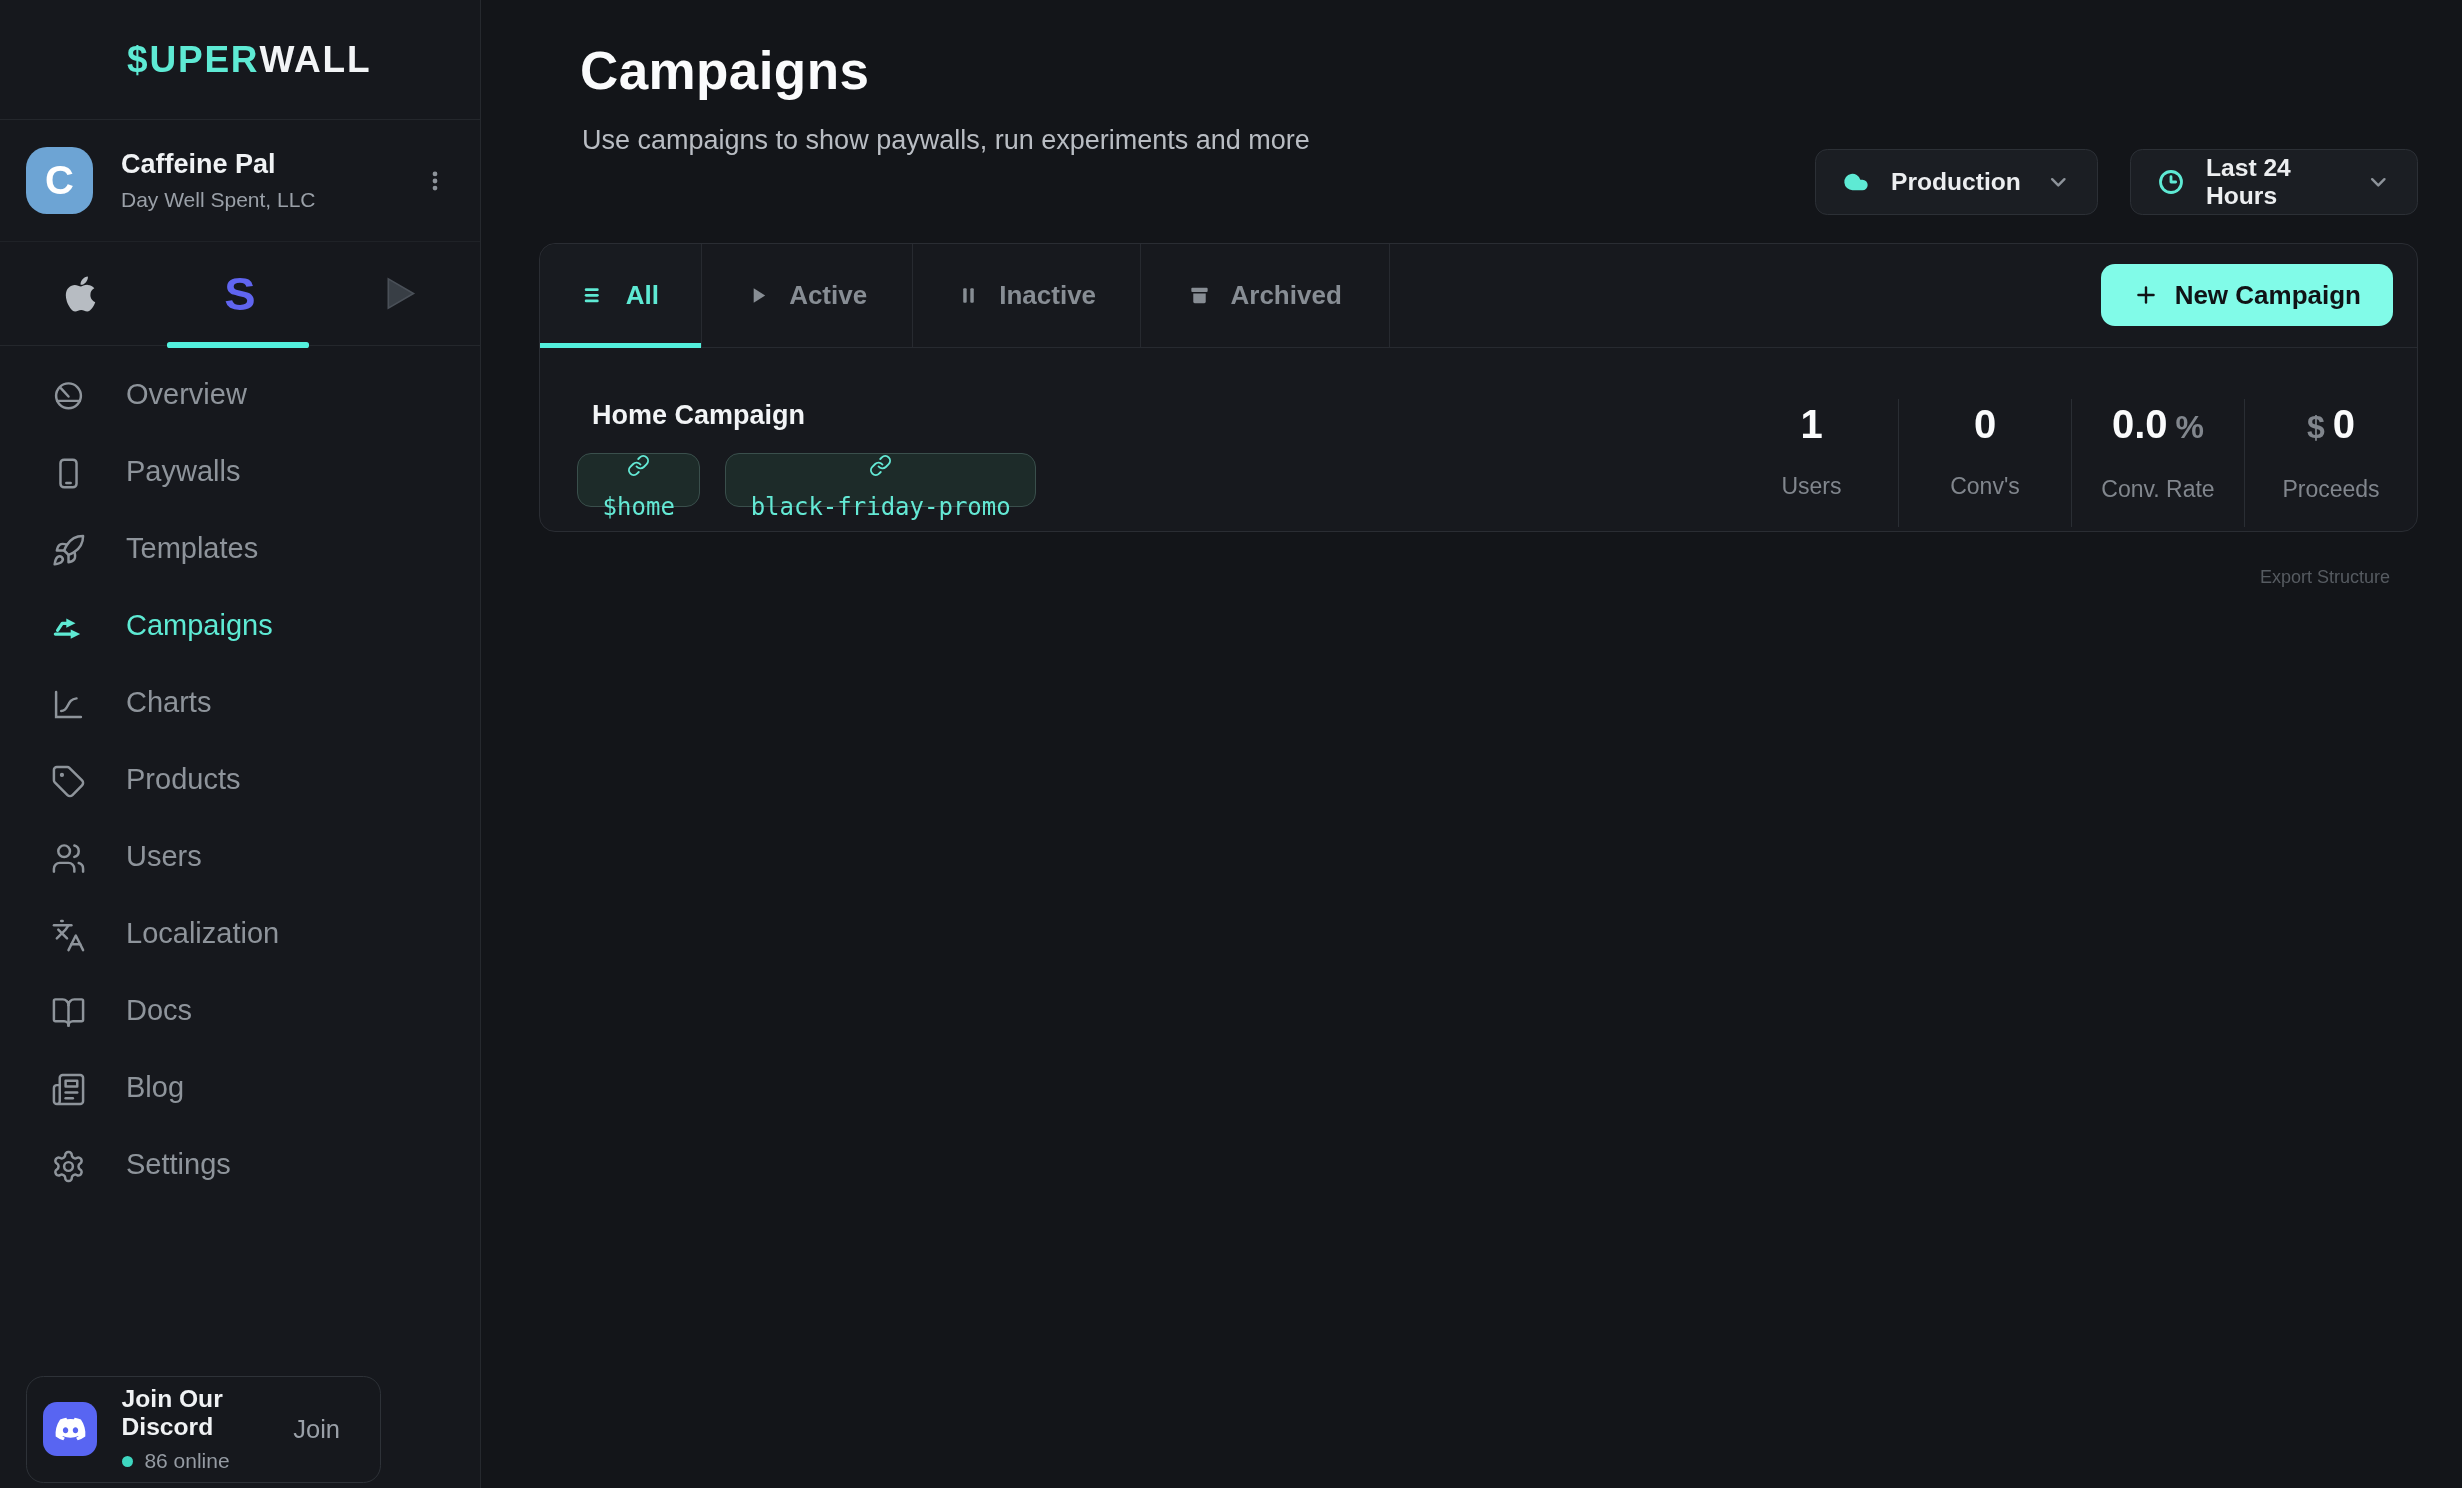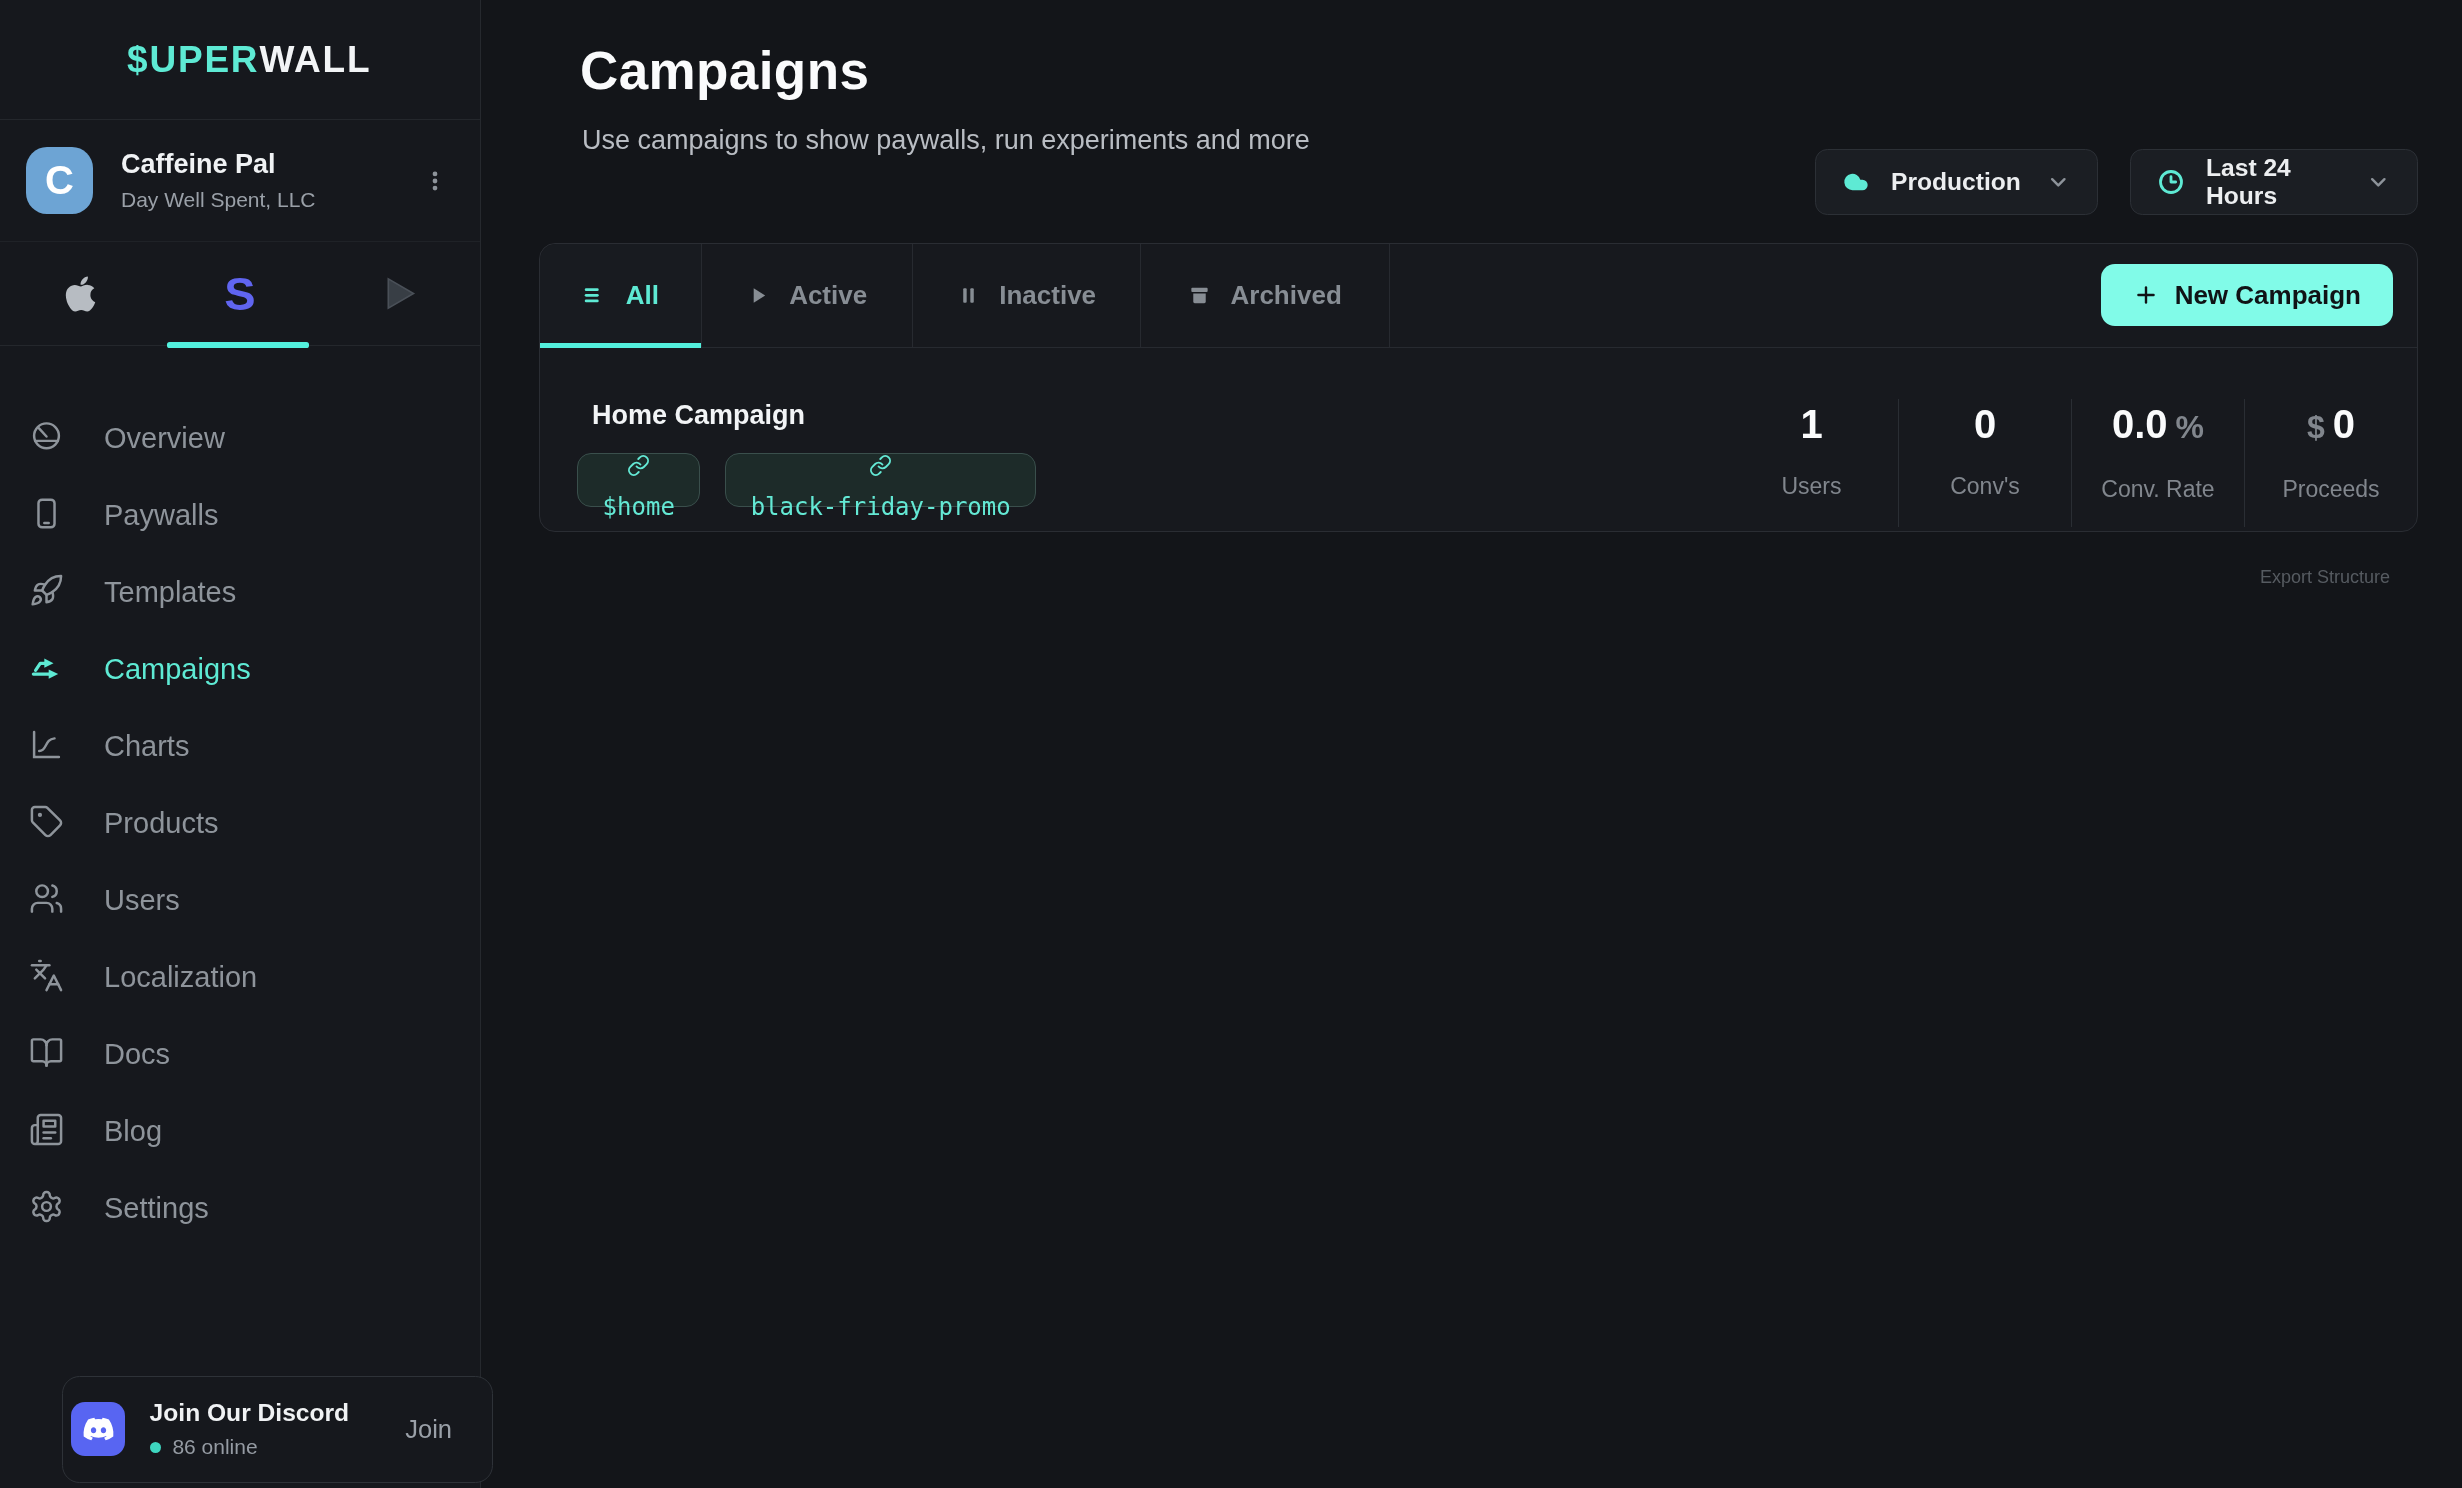--- a/index.html
+++ b/index.html
@@ -44,32 +44,31 @@
   }
   .platform-btn { flex:1; display:flex; align-items:center; justify-content:center; cursor:pointer; }
   .superwall-s { color:#6065f0; font-size:47px; font-weight:800; font-family:"Liberation Sans",sans-serif; }
   .platform-underline {
     position:absolute; bottom:-2.6px; left:167px; width:142px; height:5.3px;
     background:#53f0dd; border-radius:2.6px;
   }
 
   .menu { padding-top:32px; }
   .menu-item {
-    height:77px; display:flex; align-items:flex-end;
-    padding-left:28px; gap:39px; font-size:29px; color:#8e949b; cursor:pointer;
+    height:77px; display:flex; align-items:flex-start;
+    padding-left:50px; gap:39px; font-size:29px; color:#8e949b; cursor:pointer;
   }
   .menu-item .mi { width:37px; height:37px; flex:none; display:flex; align-items:center; justify-content:center; }
   .menu-item.active { color:#5eead4; }
 
   .discord-card {
-    position:absolute; left:26px; bottom:6.2px; width:431px; height:107px;
+    position:absolute; left:26px; bottom:6.2px; width:355px; height:107px;
     border:0.9px solid #2e3238; border-radius:17.6px;
-    display:flex; align-items:center; padding:0 40px 0 8px; gap:24.6px; cursor:pointer;
+    display:flex; align-items:center; padding:0 40px 0 16px; gap:24.6px; cursor:pointer;
     background:#16181d;
-    margin-left:36px;
   }
   .discord-logo {
     width:54px; height:54px; background:#5865f2; border-radius:14px; flex:none;
     display:flex; align-items:center; justify-content:center;
   }
   .discord-title { font-size:24.6px; font-weight:700; color:#f0f2f4; }
   .discord-online { display:flex; align-items:center; gap:11.4px; margin-top:8px; font-size:21px; color:#959ba3; }
   .online-dot { width:11.4px; height:11.4px; border-radius:50%; background:#3ed6c0; }
   .discord-join { margin-left:auto; color:#9aa0a8; font-size:25.5px; }
 

